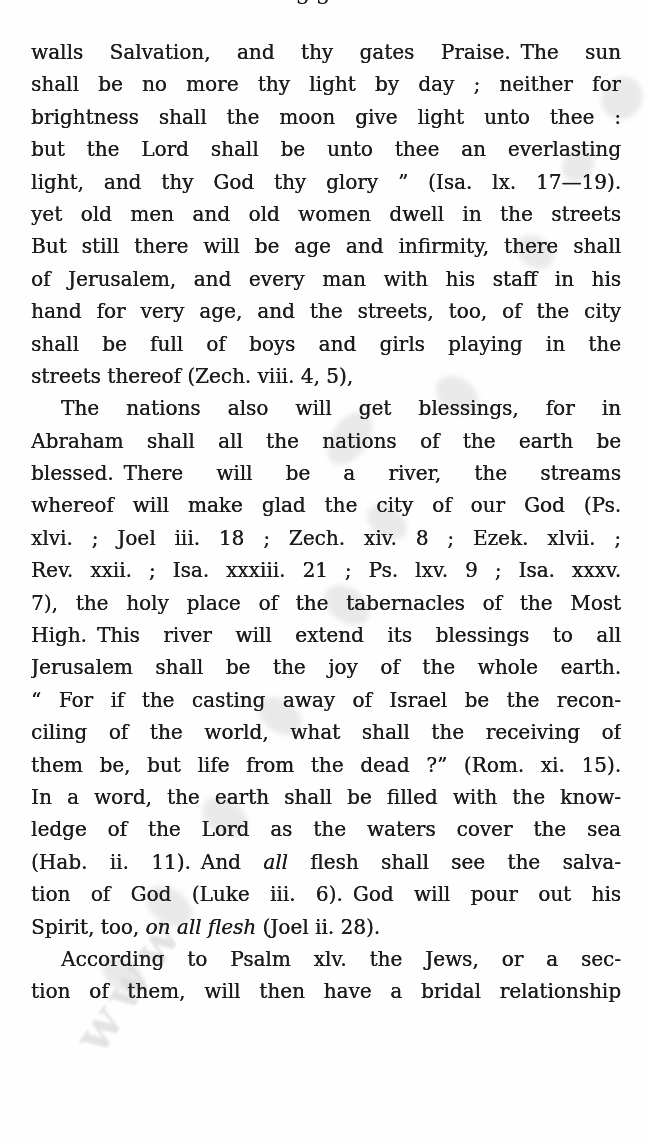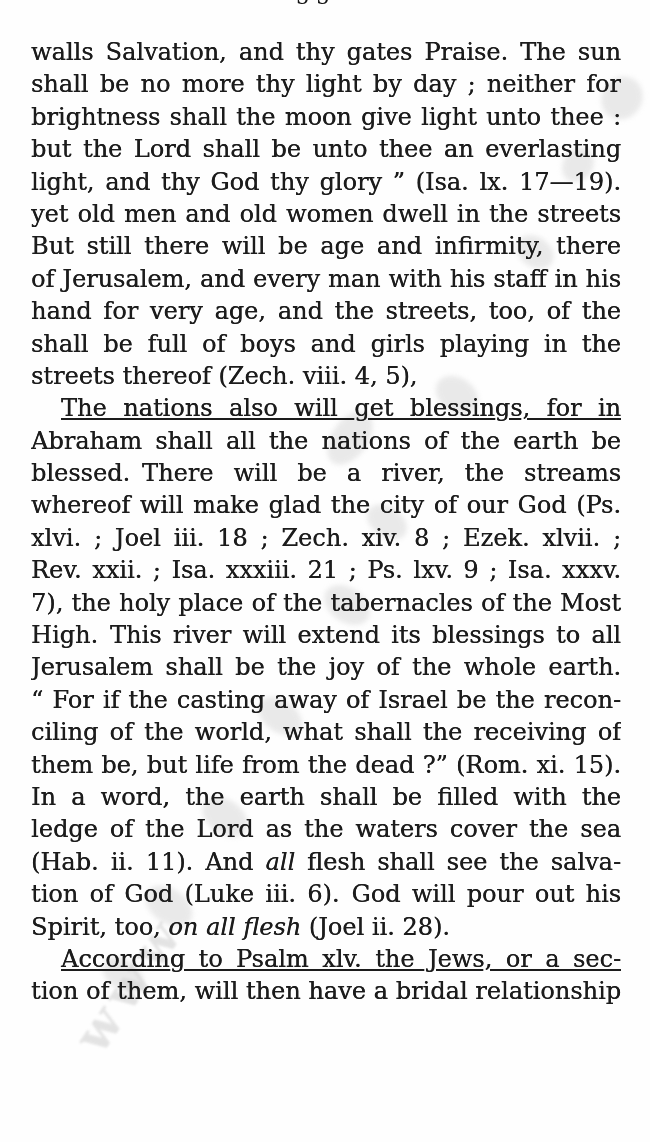--- a/index.html
+++ b/index.html
@@ -69,33 +69,33 @@
     transform: rotate(-55deg);
   }
 
   
   .text-block {
     position: absolute;
     left: 31px;
     top: 36px;
     width: 590px;
     z-index: 1;
-    font-size: 24px;
+    font-size: 20px;
     line-height: 32.4px;
     text-shadow: 0.3px 0 0 currentColor;
   }
   .ln {
     height: 32.4px;
     overflow: hidden;
     text-align: justify;
     text-align-last: justify;
     white-space: normal;
   }
   .ln.end { text-align-last: left; }
-  .ln.indent { text-indent: 30px; text-decoration: underline; }
+  .ln.indent { text-indent: 30px; }
   .it { font-style: italic; }
 </style>
 </head>
 <body>
 
 <div class="page">
 
   <div class="watermark">
     <div class="wm-text">www</div>
     <div class="blob" style="left:600px; top:78px;  width:44px; height:40px;"></div>

